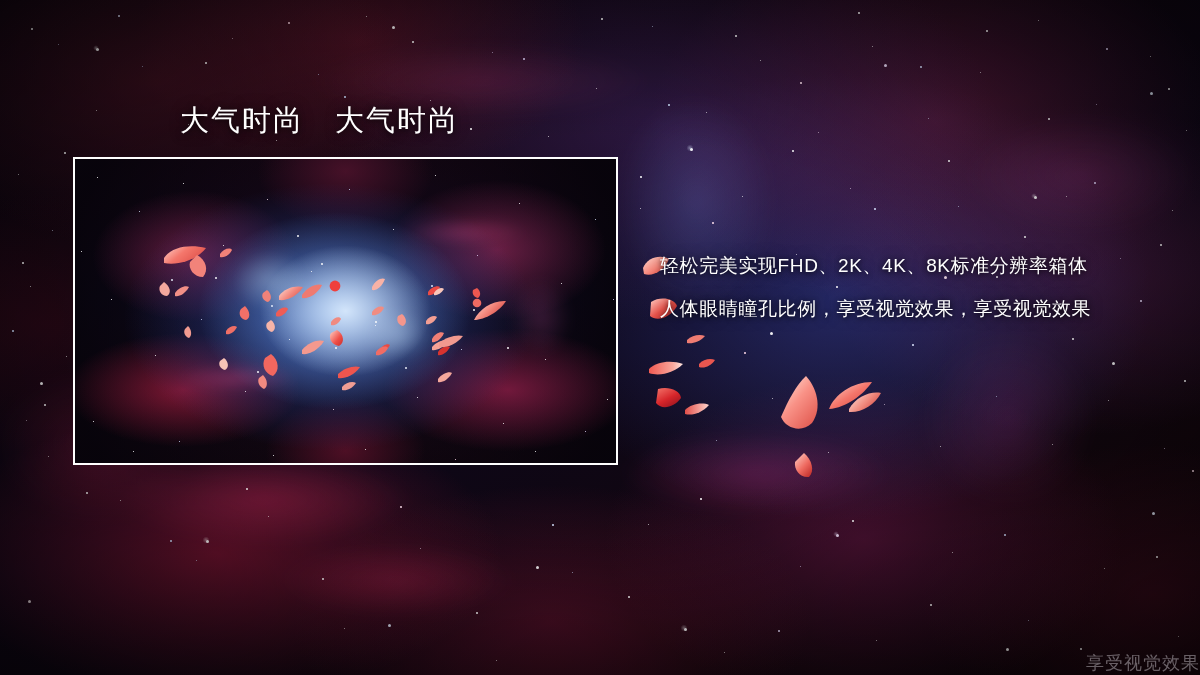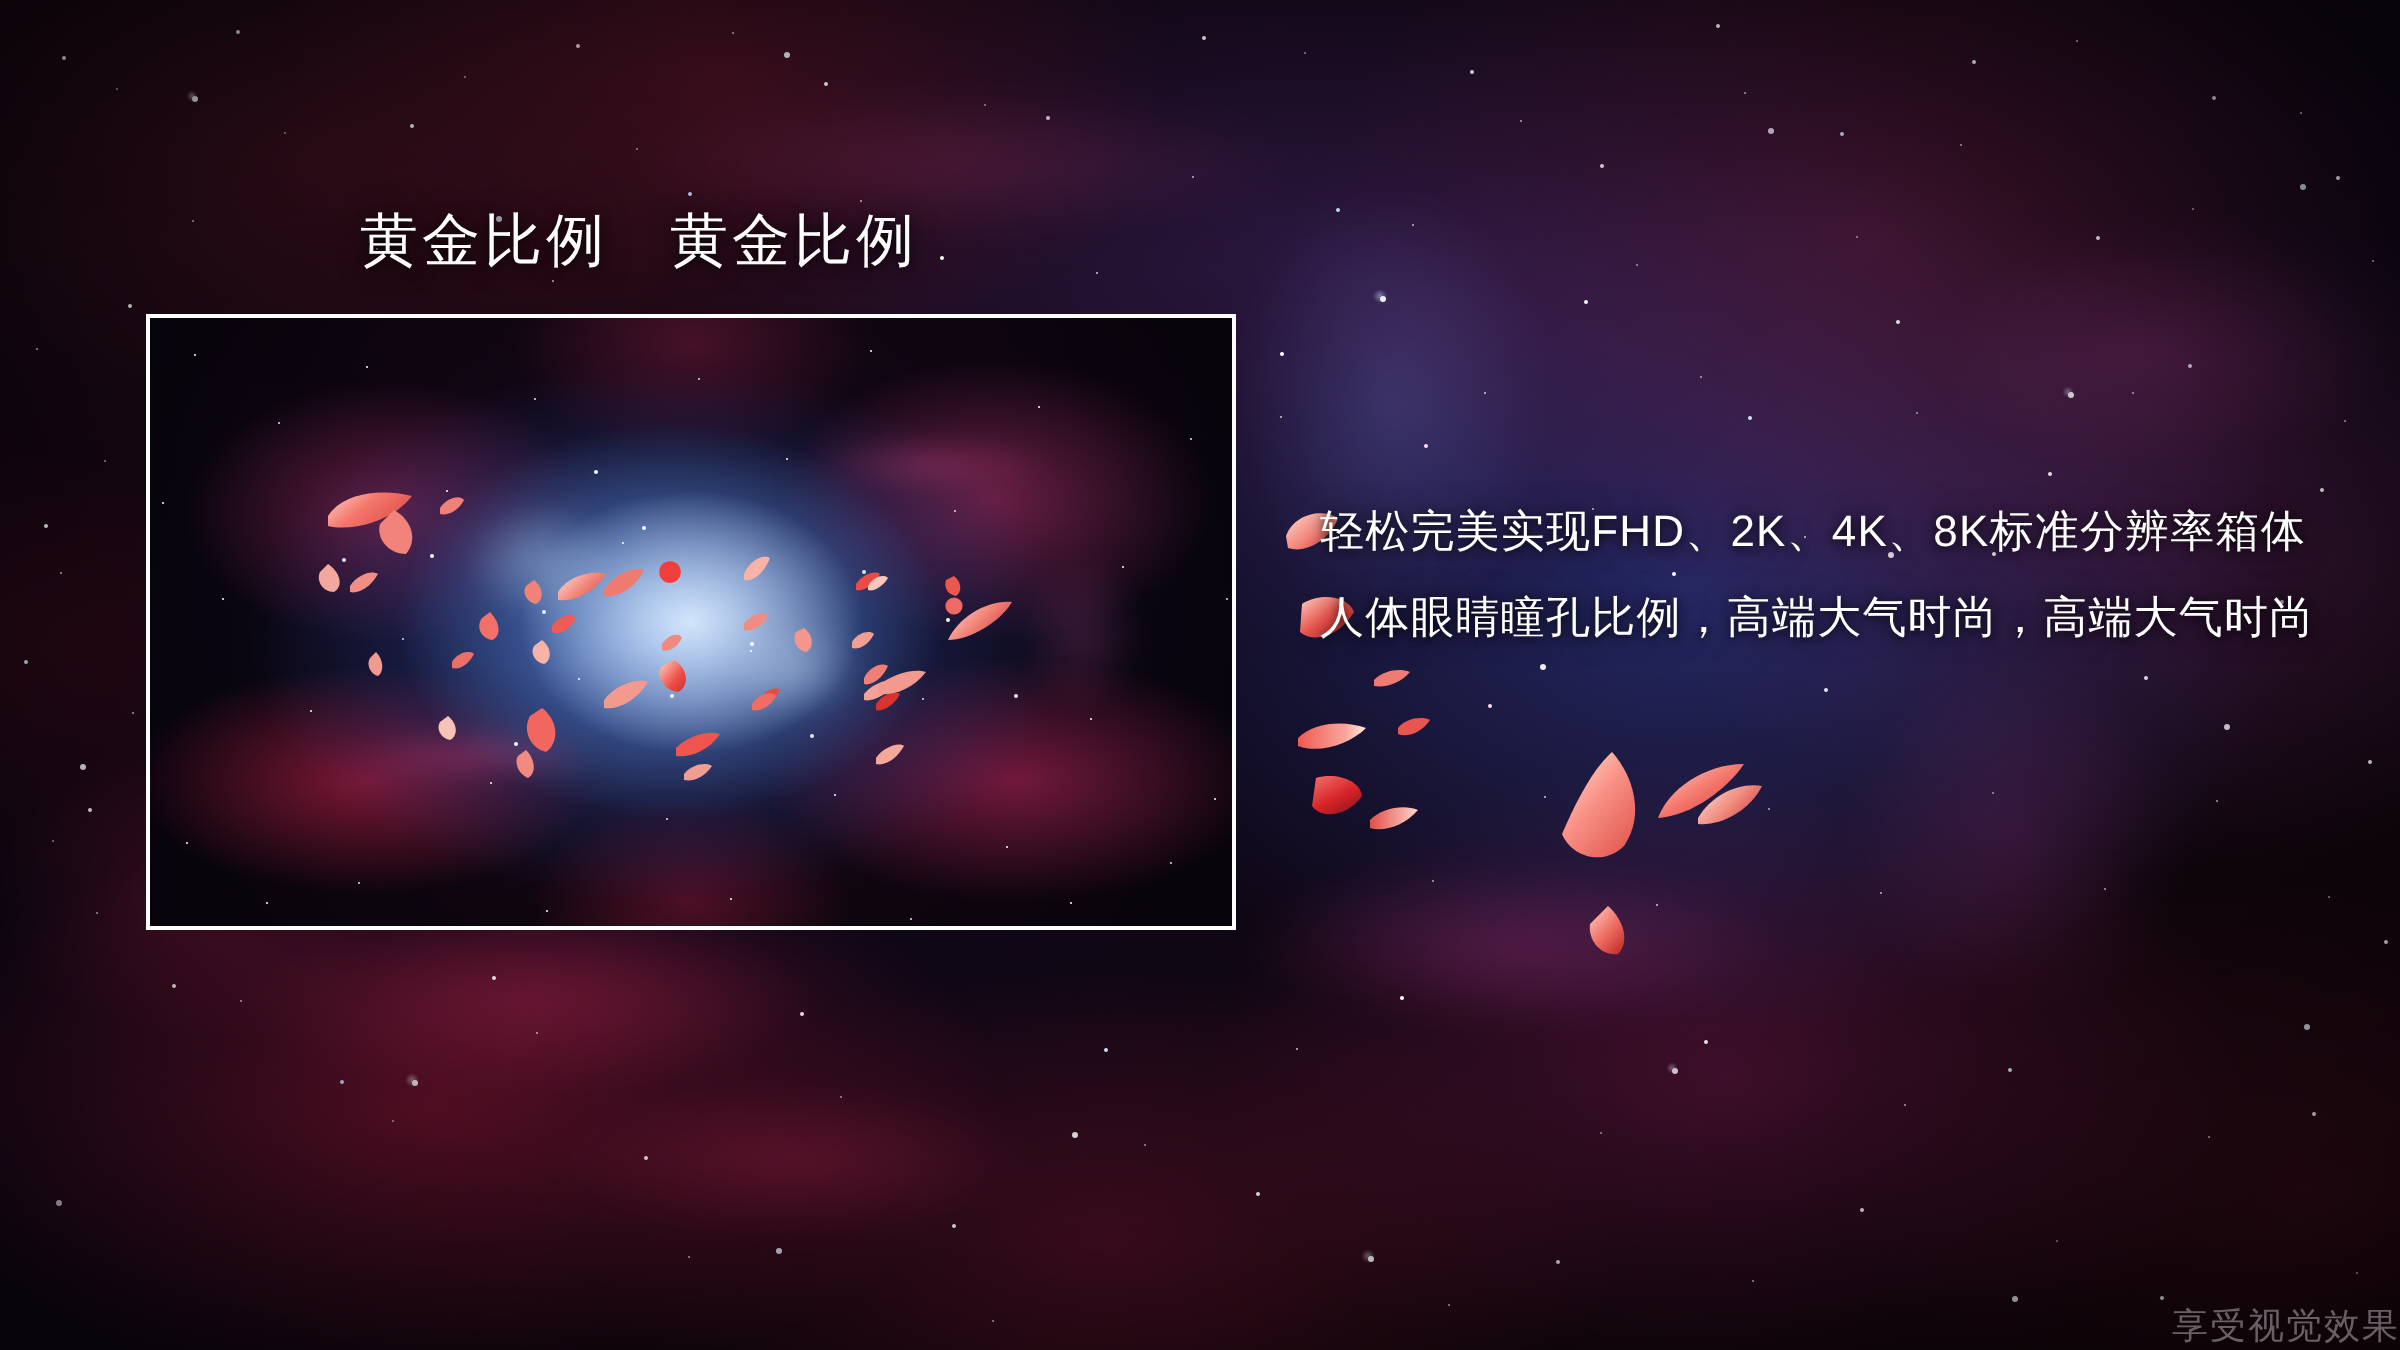--- a/index.html
+++ b/index.html
@@ -178,21 +178,21 @@
 
   
   #headline{
     position:absolute;left:180px;top:101px;
     font-size:29px;letter-spacing:2px;color:#ffffff;
     font-weight:400;white-space:pre;
     text-shadow:0 1px 6px rgba(0,0,0,.75), 0 0 16px rgba(0,0,0,.45);
   }
   #body-copy{
     position:absolute;left:660px;top:253px;
-    color:#ffffff;font-size:22px;font-weight:400;letter-spacing:.6px;
+    color:#ffffff;font-size:19px;font-weight:400;letter-spacing:.6px;
     text-shadow:0 1px 5px rgba(0,0,0,.8), 0 0 14px rgba(0,0,0,.5);
   }
   #body-copy .line{height:43px;line-height:25px;white-space:pre;}
 
   #watermark{
     position:absolute;right:0px;top:651px;
     font-size:18px;letter-spacing:1px;
     color:rgba(168,162,168,.58);
     white-space:pre;
   }
@@ -564,22 +564,22 @@
           <path d="M1 6 C4 1 9 0 11 2 C8 7 3 9 1 8 Z" fill="#f8c6ba"></path>
         </svg>
     </div>
     <div class="petal" style="left:363px;top:175px;">
       <svg width="26" height="14" viewBox="0 0 26 14">
           <path d="M1 9 C8 3 19 0 25 2 C18 11 8 14 1 13 Z" fill="#f29a8f"></path>
         </svg>
     </div>
   </div>
 
-  <div id="headline">黄金比例　黄金比例</div>
+  <div id="headline">大气时尚　大气时尚</div>
 
   <div id="body-copy">
     <div class="line">轻松完美实现FHD、2K、4K、8K标准分辨率箱体</div>
-    <div class="line">人体眼睛瞳孔比例，高端大气时尚，高端大气时尚</div>
+    <div class="line">人体眼睛瞳孔比例，享受视觉效果，享受视觉效果</div>
   </div>
 
   <div id="watermark">享受视觉效果</div>
 
 </div>
 
 </body></html>

